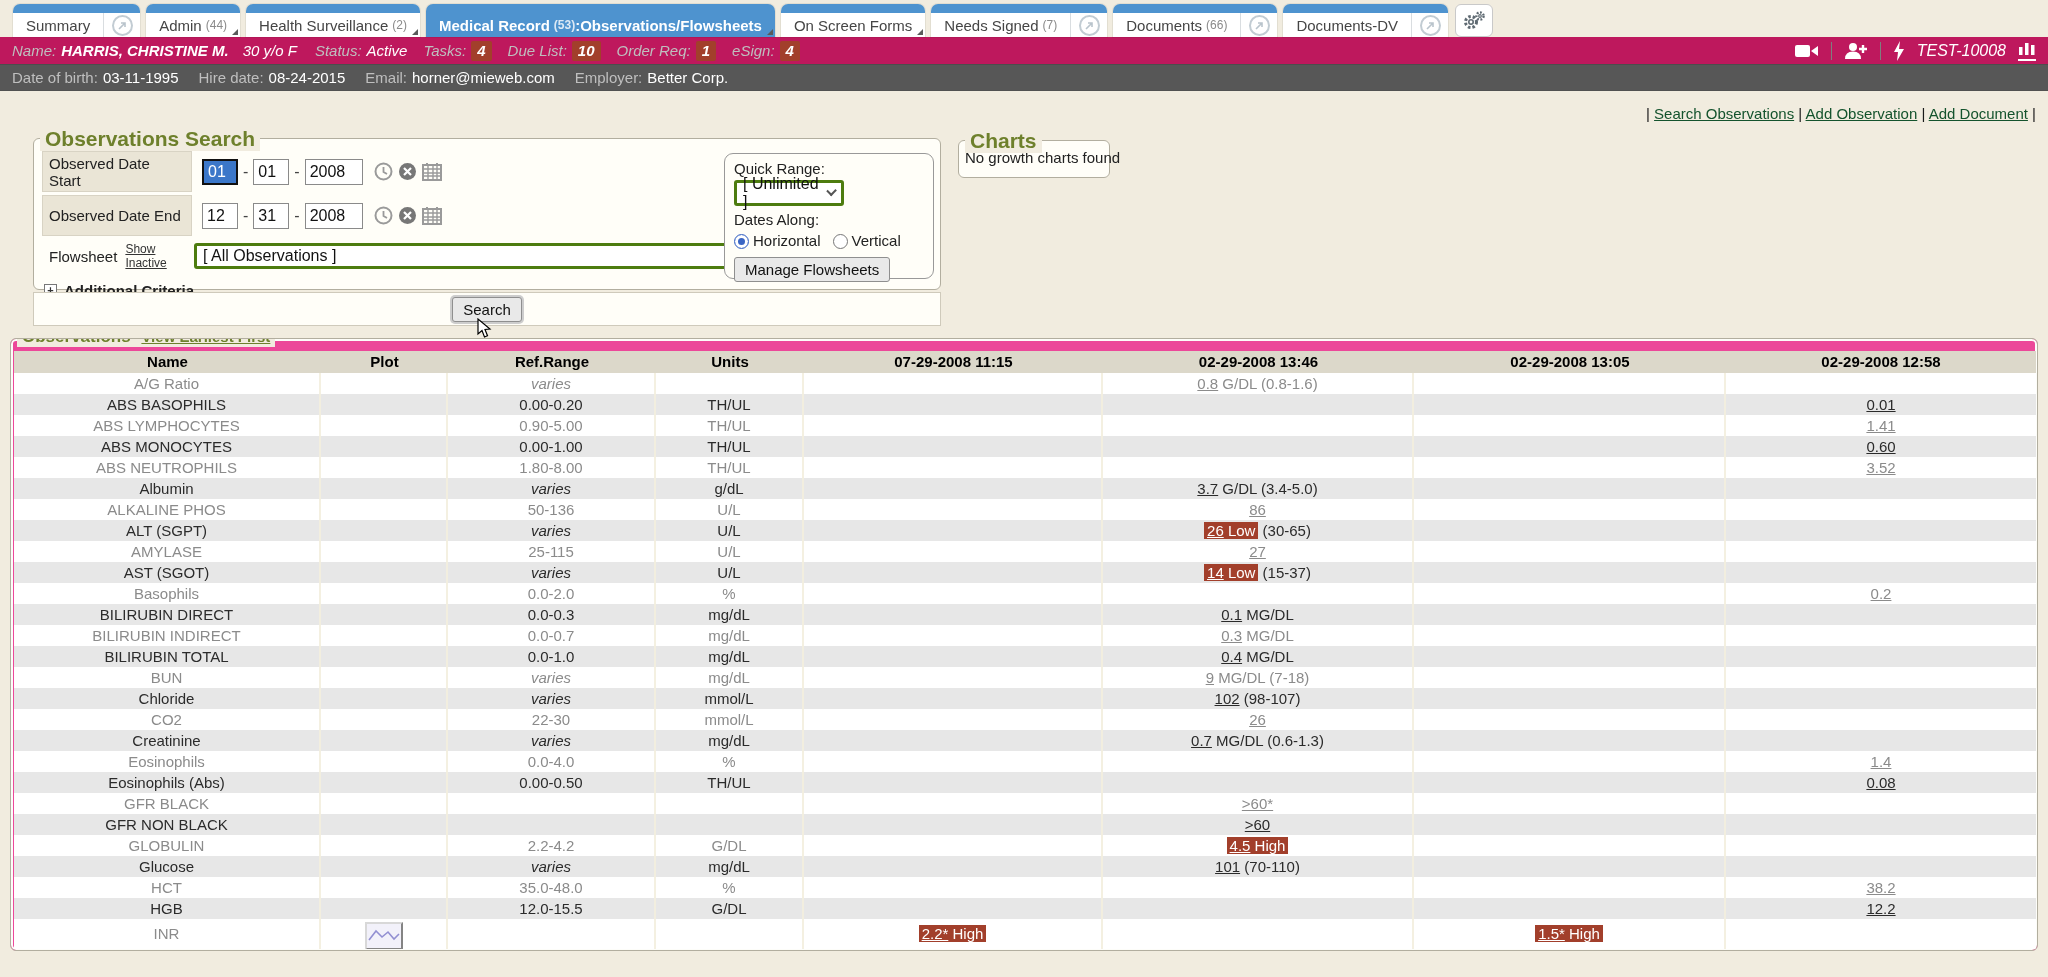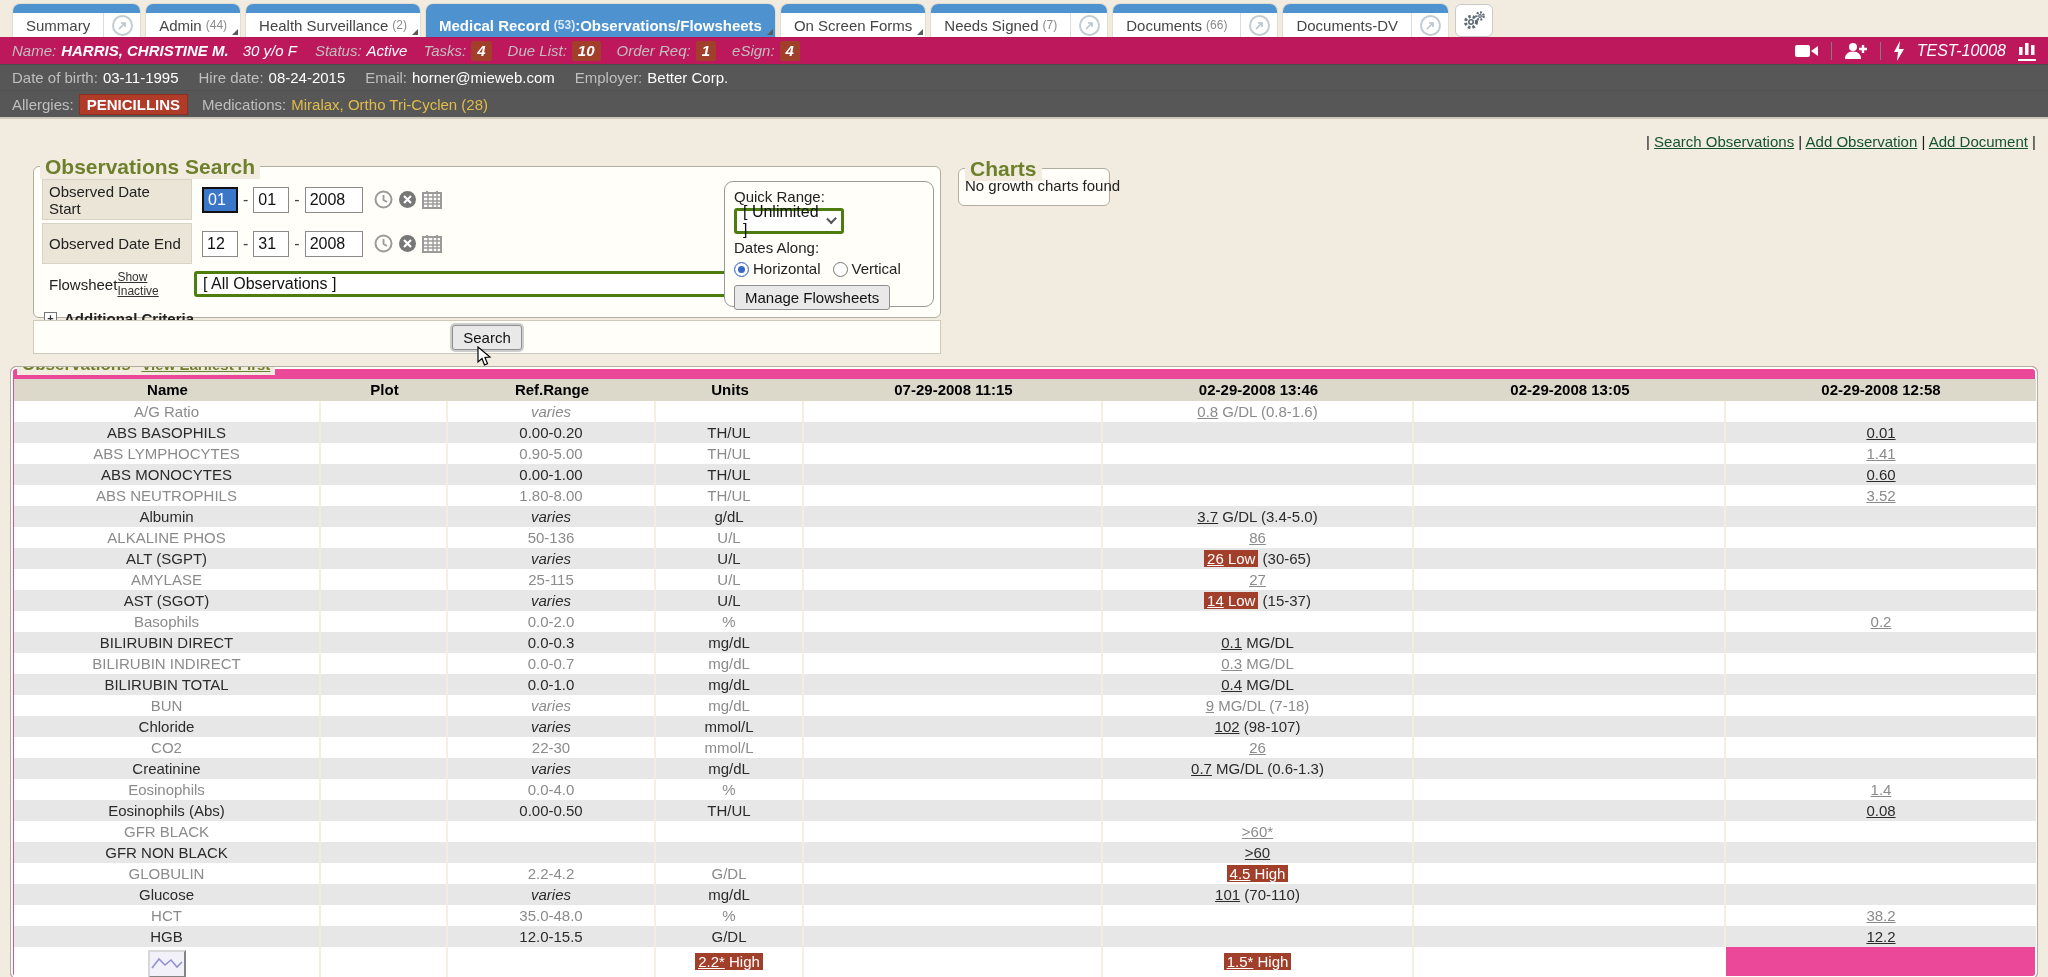--- a/index.html
+++ b/index.html
@@ -60,21 +60,21 @@
           display:flex; align-items:center; padding:0 6px; }
   .ffld { flex:0 0 auto; display:flex; align-items:center; padding:0 10px; gap:5px; }
   .frow.dt { height:41px; }
   .frow.fl { height:34px; }
   .dinp { height:26px; border:1px solid #8a8a8a; font-size:16px; text-align:left; padding:0 4px;
           font-family:"Liberation Sans",sans-serif; background:#fff; color:#111; }
   .dinp.mm { width:36px; } .dinp.yy { width:58px; }
   .dinp.sel { border:2px solid #111; background:#3b77c9; color:#fff; }
   .dsh { color:#444; }
   .dicons { display:flex; gap:5px; margin-left:6px; align-items:center; }
-  .showin { font-size:12px; color:#333; margin-left:0; }
+  .showin { font-size:12px; color:#333; margin-left:8px; }
   .selectbox { height:26px; border:3px solid #4d7c0f; border-radius:3px; background:#fff; font-size:16px;
                display:flex; align-items:center; justify-content:space-between; padding:0 6px; color:#111; }
   .fl-select { width:578px; }
   .chev { width:8px; height:8px; border-right:2px solid #555; border-bottom:2px solid #555; transform:rotate(45deg); margin-left:8px; margin-top:-4px; }
   .addrow { display:flex; align-items:center; height:28px; font-size:15px; font-weight:bold; color:#222; gap:7px; padding-left:2px; }
   .plusbox { width:13px; height:13px; border:1px solid #777; font-size:11px; line-height:11px; text-align:center; color:#333; background:#fff; }
   .rpanel { position:absolute; right:6px; top:14px; width:210px; height:126px; border:1px solid #999;
             border-radius:9px; background:#fffef8; padding:6px 9px; font-size:15px; color:#222; }
   .rp-select { width:110px; margin:3px 0 5px 0; }
   .radios { display:flex; align-items:center; gap:12px; margin-top:4px; }
@@ -225,26 +225,20 @@
     <div class="phrow phrow2" id="detailrow">
         <span class="plabel">Date of birth:</span>
         <span class="pval" style="margin-right:20px">03-11-1995</span>
         <span class="plabel">Hire date:</span>
         <span class="pval" style="margin-right:20px">08-24-2015</span>
         <span class="plabel">Email:</span>
         <span class="pval" style="margin-right:20px">horner@mieweb.com</span>
         <span class="plabel">Employer:</span>
         <span class="pval" style="margin-right:20px">Better Corp.</span>
       </div>
-    <div class="phrow phrow3">
-      <span class="plabel">Allergies:</span>
-      <span id="allergies"><span class="allergy-chip">PENICILLINS</span></span>
-      <span class="plabel">Medications:</span>
-      <span id="medications"><a href="#" class="med-link">Miralax</a><span class="med-sep">, </span><a href="#" class="med-link">Ortho Tri-Cyclen (28)</a></span>
-    </div>
   </div>
 
   <div class="content">
 
     <div class="action-links" id="actionlinks">| <a href="#">Search Observations</a> | <a href="#">Add Observation</a> | <a href="#">Add Document</a> |</div>
 
     <div class="fs search-fs">
       <div class="fs-legend">Observations Search</div>
 
       <div class="frow dt">
@@ -614,20 +608,21 @@
             <div class="td">HGB</div>
             <div class="td"></div>
             <div class="td ">12.0-15.5</div>
             <div class="td">G/DL</div>
             <div class="td"></div>
             <div class="td"></div>
             <div class="td"></div>
             <div class="td"><a href="#" class="val-link">12.2</a></div>
           </div>
           <div class="trow odd tall">
+            <div class="td">INR</div>
             <div class="td">
   <span class="plot-btn">
     <svg width="34" height="24" viewBox="0 0 34 24">
       <polyline points="2,16 9,7 15,13 21,8 27,15 32,10" fill="none" stroke="#928fd2" stroke-width="1.6"></polyline>
     </svg>
   </span>
 </div>
             <div class="td "></div>
             <div class="td"></div>
             <div class="td"><span class="flag-chip"><a href="#" class="val-link">2.2*</a> High</span></div>

